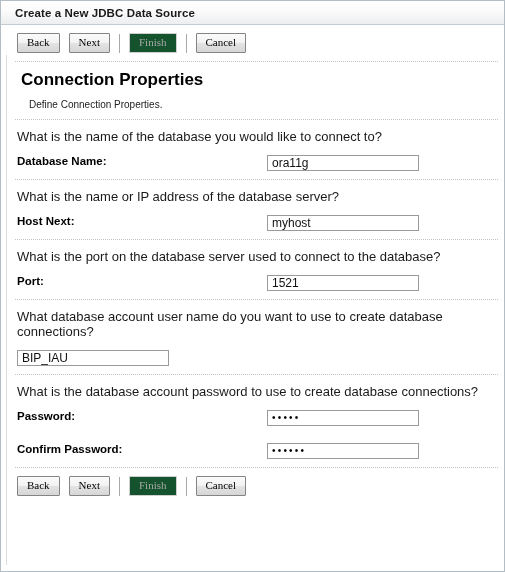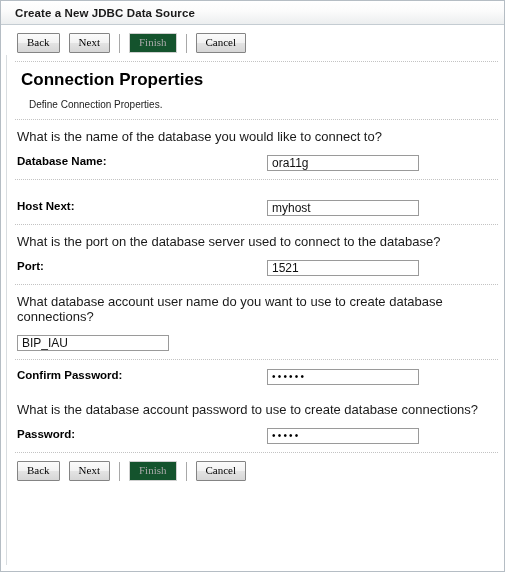--- a/index.html
+++ b/index.html
@@ -203,20 +203,21 @@
       <div class="question">What is the name of the database you would like to connect to?</div>
       <div class="field-line">
         <span class="field-label">Database Name:</span>
         <input class="field-input" type="text" value="ora11g" style="">
       </div>
     </div>
 
     <div class="sep"></div>
 
     <div class="field">
+      <div class="question">What is the name or IP address of the database server?</div>
       <div class="field-line">
         <span class="field-label">Host Next:</span>
         <input class="field-input" type="text" value="myhost" style="">
       </div>
     </div>
 
     <div class="sep"></div>
 
     <div class="field">
       <div class="question">What is the port on the database server used to connect to the database?</div>
@@ -230,32 +231,32 @@
 
     <div class="field">
       <div class="question">What database account user name do you want to use to create database connections?</div>
       <div class="field-line">
         <input class="field-input" type="text" value="BIP_IAU" style="">
       </div>
     </div>
 
     <div class="sep"></div>
 
+    <div class="field">
+      <div class="question">What is the database account password to use to create database connections?</div>
+      <div class="field-line">
+        <span class="field-label">Password:</span>
+        <input class="field-input pw" type="text" value="•••••" style="">
+      </div>
+    </div>
+
     <div class="field tight">
       <div class="field-line">
         <span class="field-label">Confirm Password:</span>
         <input class="field-input pw" type="text" value="••••••" style="">
-      </div>
-    </div>
-
-    <div class="field">
-      <div class="question">What is the database account password to use to create database connections?</div>
-      <div class="field-line">
-        <span class="field-label">Password:</span>
-        <input class="field-input pw" type="text" value="•••••" style="">
       </div>
     </div>
 
     <div class="sep"></div>
 
     <div class="buttonbar">
       <button class="btn">Back</button>
       <button class="btn">Next</button>
       <div class="btn-sep"></div>
       <button class="btn disabled">Finish</button>

